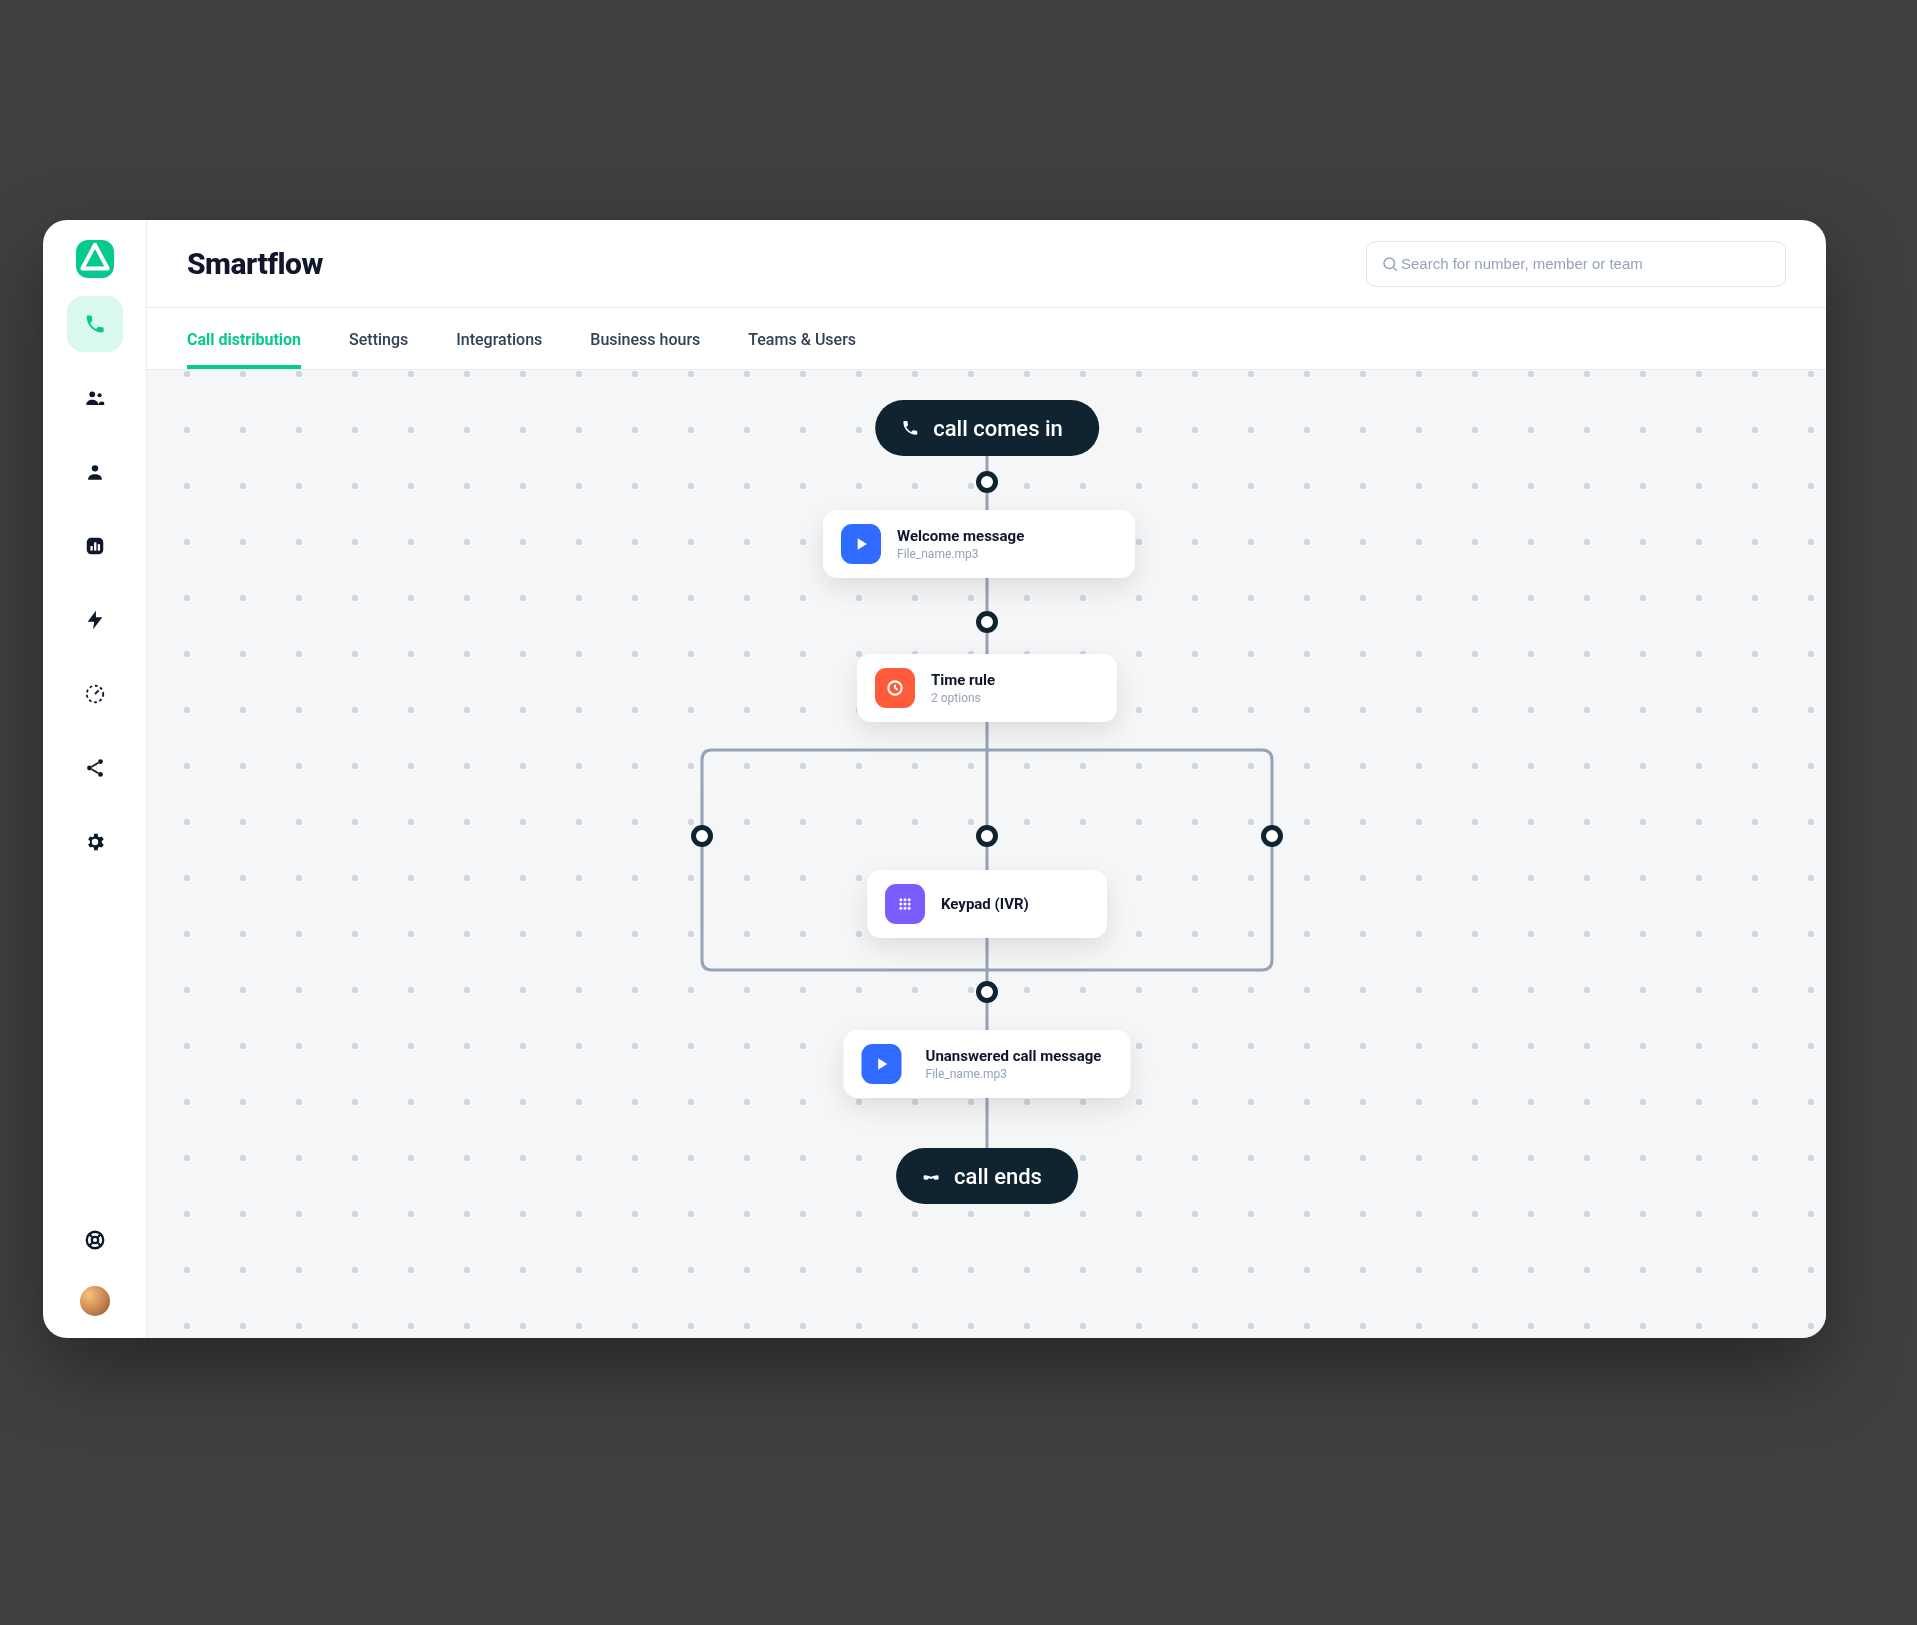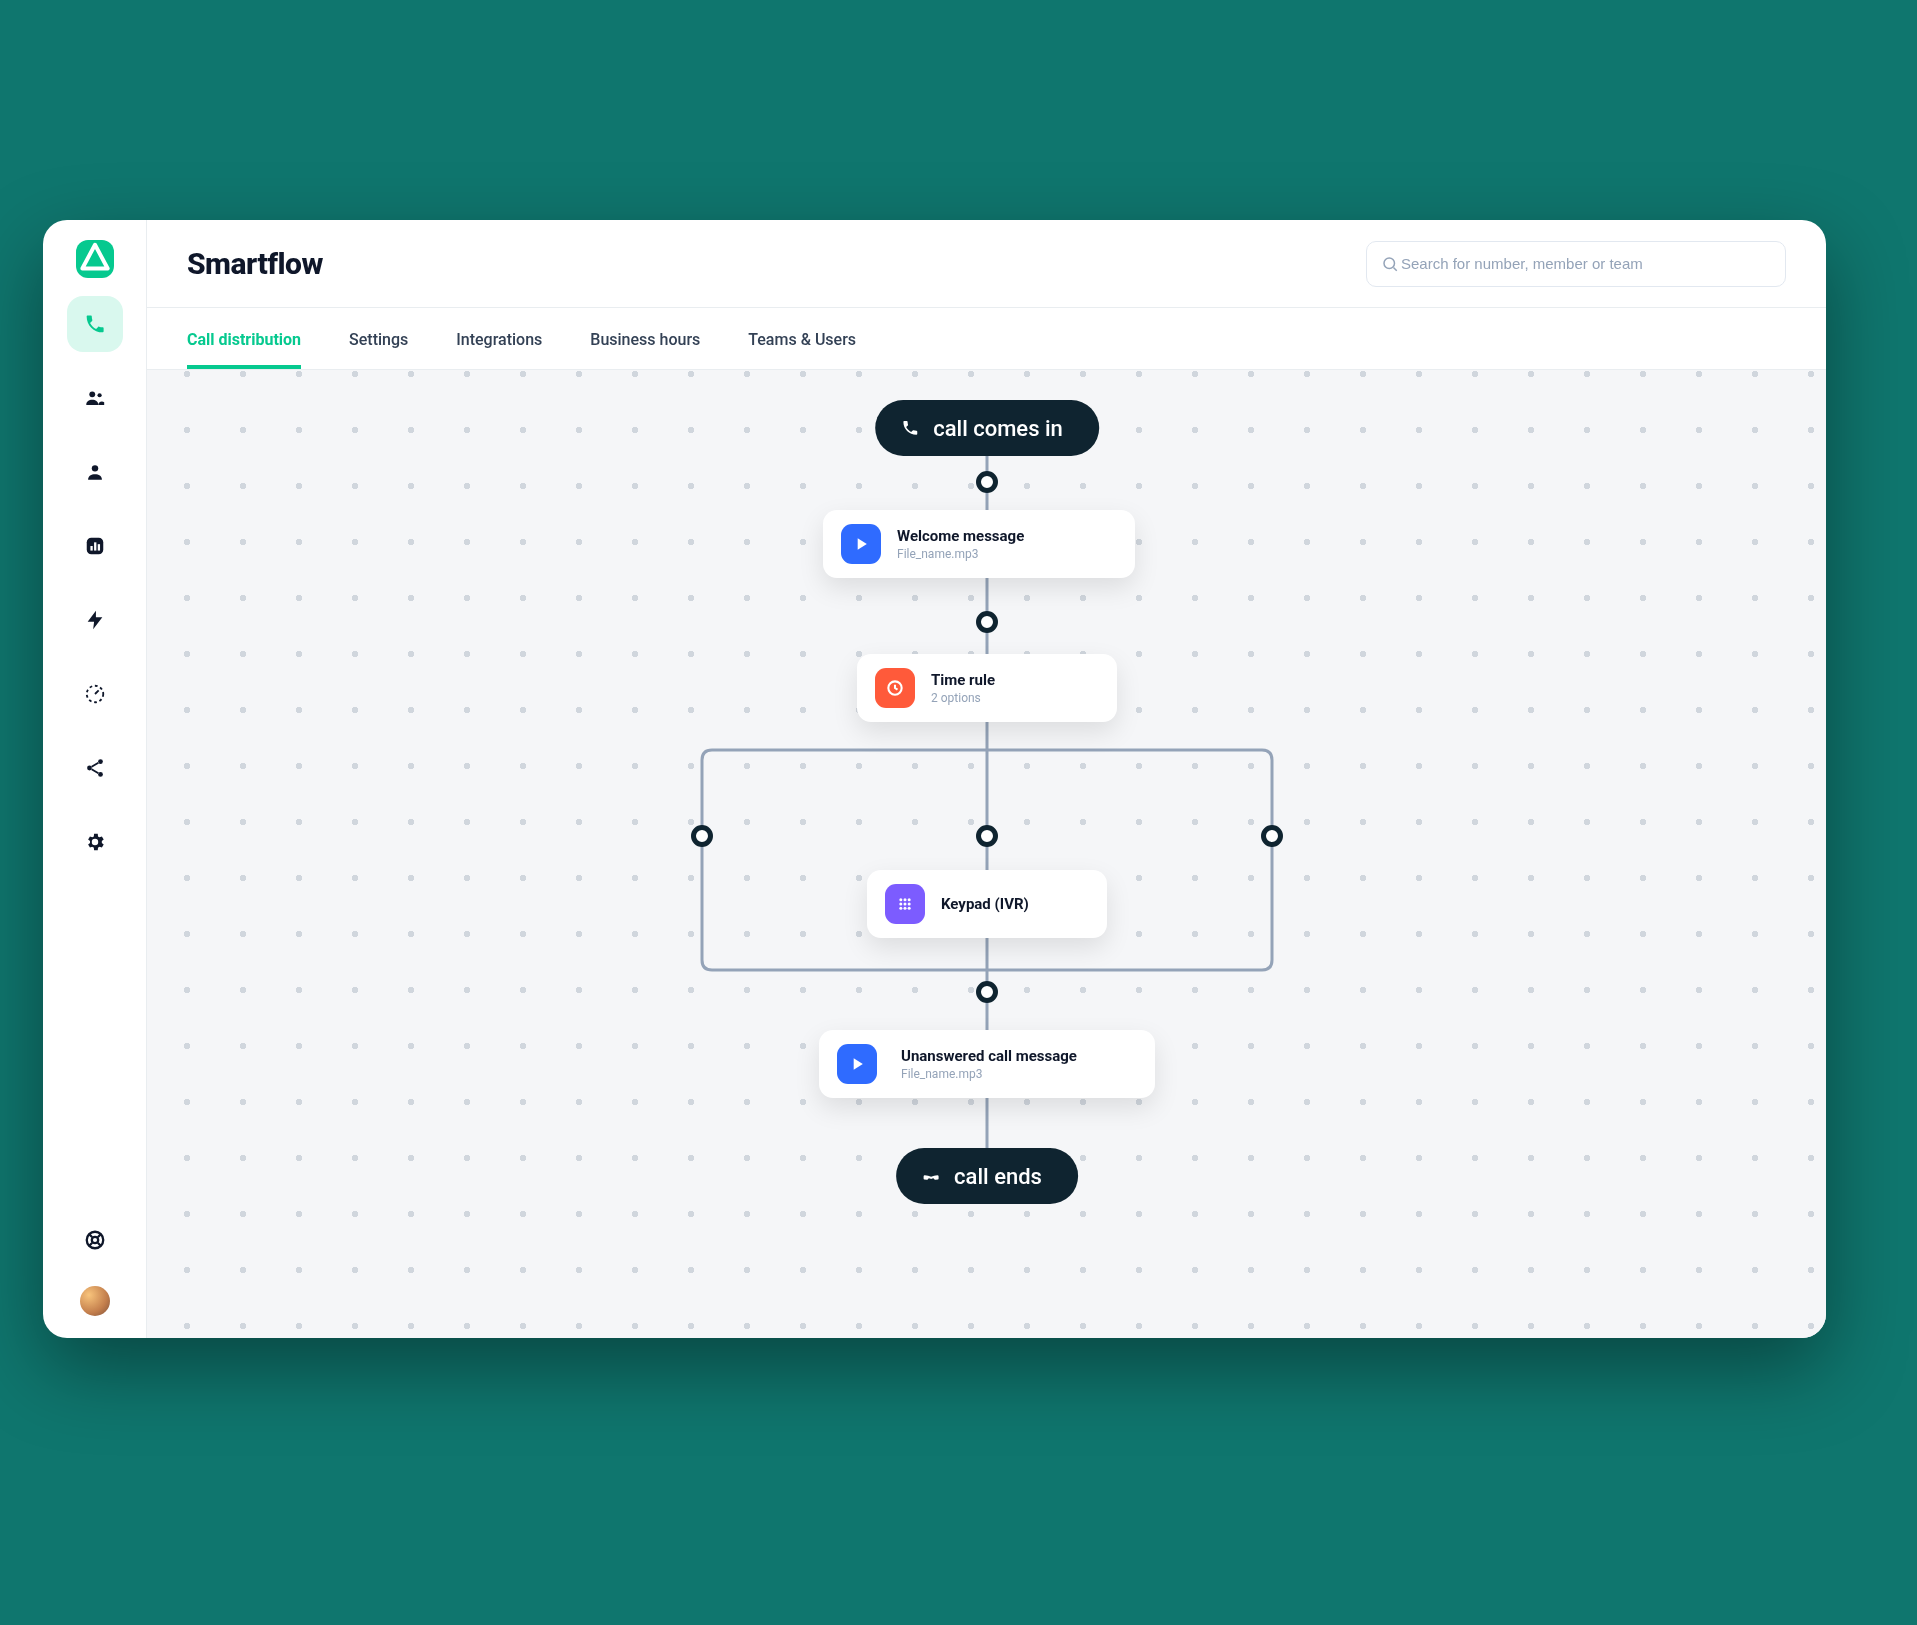--- a/index.html
+++ b/index.html
@@ -8,21 +8,21 @@
     background: #000;
     width: 1917px;
     height: 1625px;
     position: relative;
   }
   .outer-stage {
     position: absolute;
     left: 0; top: 0;
     width: 1917px;
     height: 1625px;
-    background: #0f766e;
+    background: #404040;
   }
   .app-window {
     position: absolute;
     left: 43px; top: 220px;
     width: 1783px; height: 1118px;
     background: #fff;
     border-radius: 24px;
     overflow: hidden;
     box-shadow: 0 30px 80px rgba(0,0,0,0.4);
     display: flex;
@@ -378,21 +378,21 @@
                 </svg>
             </div>
             <div class="texts">
               <div class="title">Keypad (IVR)</div>
             </div>
           </div>
 
 
           <div class="connector-dot" style="left:840px; top:622px;"></div>
 
-          <div class="card" style="left:840px; top:660px; width:336px;gap:24px;">
+          <div class="card" style="left:840px; top:660px; width:287px;gap:24px;">
             <div class="icon blue">
               <svg viewBox="0 0 24 24" fill="currentColor">
                   <path d="M8 5 L19 12 L8 19 Z"></path>
                 </svg>
             </div>
             <div class="texts">
               <div class="title">Unanswered call message</div>
               <div class="sub">File_name.mp3</div>
             </div>
           </div>

